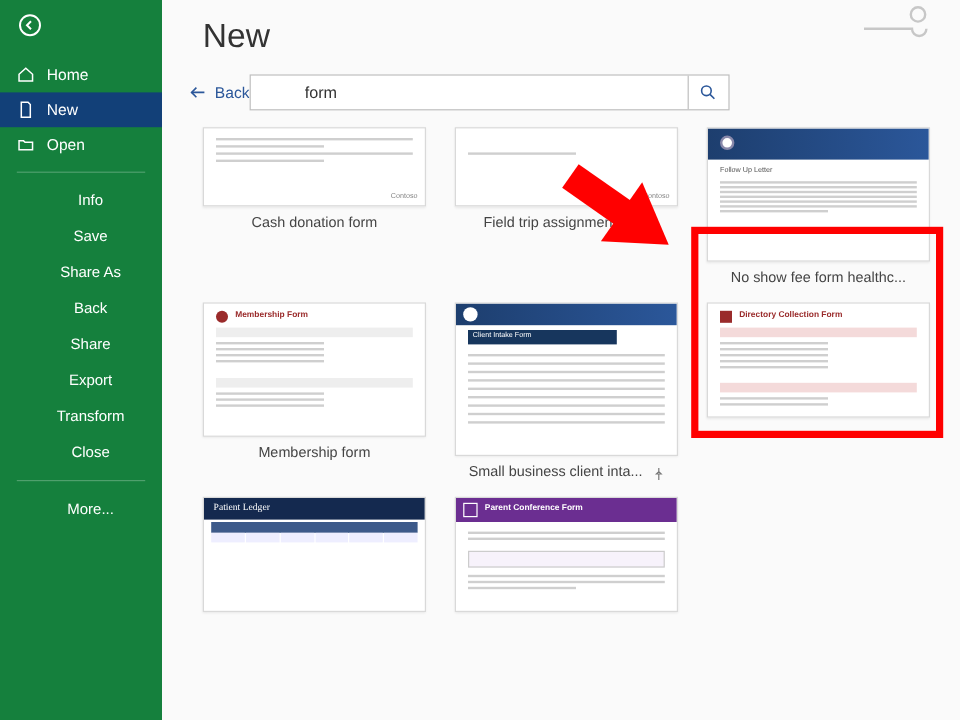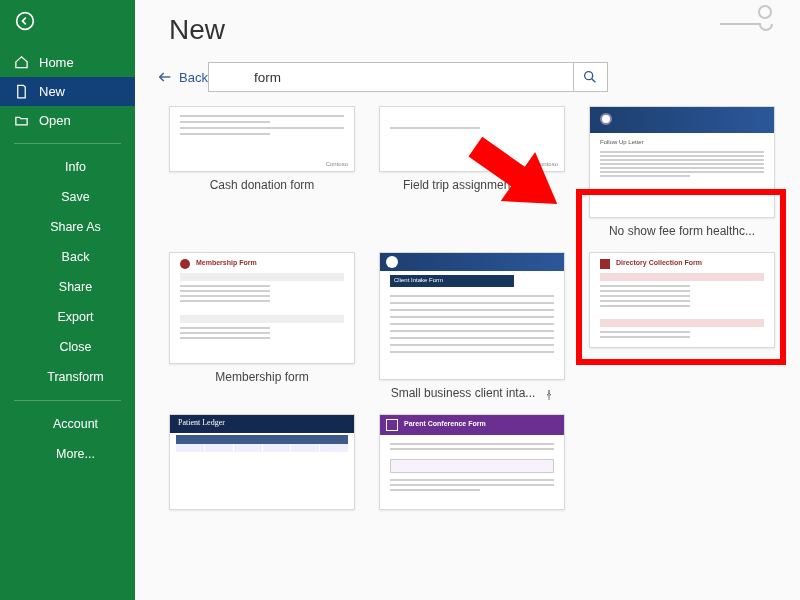--- a/index.html
+++ b/index.html
@@ -84,24 +84,23 @@
       </svg>
     <span>Open</span>
   </div>
   <div class="side-divider"></div>
   <div class="side-sub"><span>Info</span></div>
   <div class="side-sub"><span>Save</span></div>
   <div class="side-sub"><span>Share As</span></div>
   <div class="side-sub"><span>Back</span></div>
   <div class="side-sub"><span>Share</span></div>
   <div class="side-sub"><span>Export</span></div>
+  <div class="side-sub"><span>Transform</span></div>
   <div class="side-sub"><span>Close</span></div>
-  <div class="side-sub"><span>Transform</span></div>
   <div class="side-divider"></div>
-  <div class="side-sub"><span>Account</span></div>
   <div class="side-sub"><span>More...</span></div>
 </div>
 
 <div class="main">
 
   <div class="deco">
     <svg width="60" height="30" viewBox="0 0 60 30" fill="none" stroke-width="2">
         <circle cx="45" cy="8" r="6"></circle>
         <path d="M0 20 H40 a6 6 0 0 0 12 0"></path>
       </svg>

